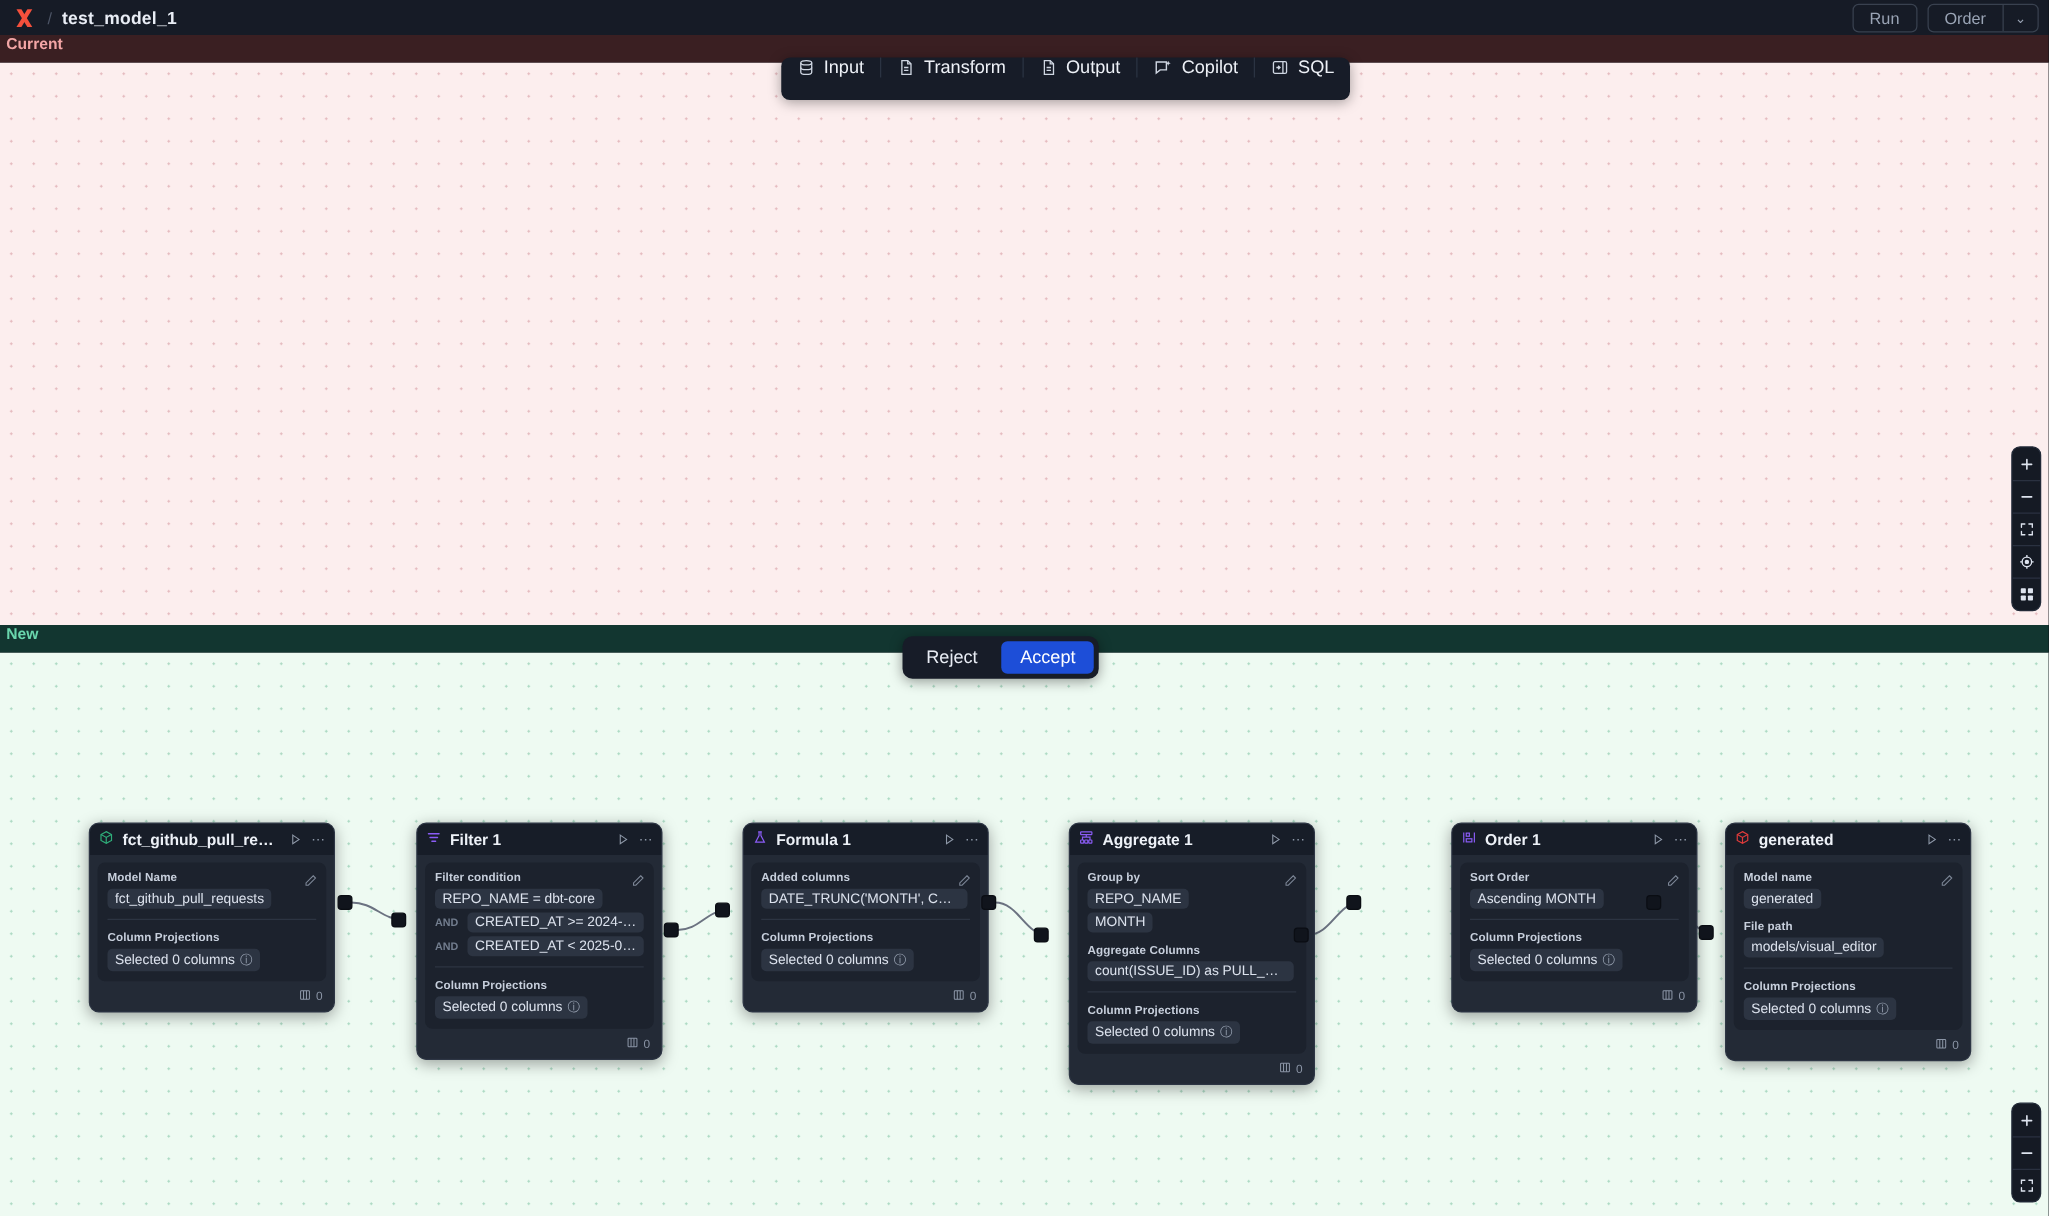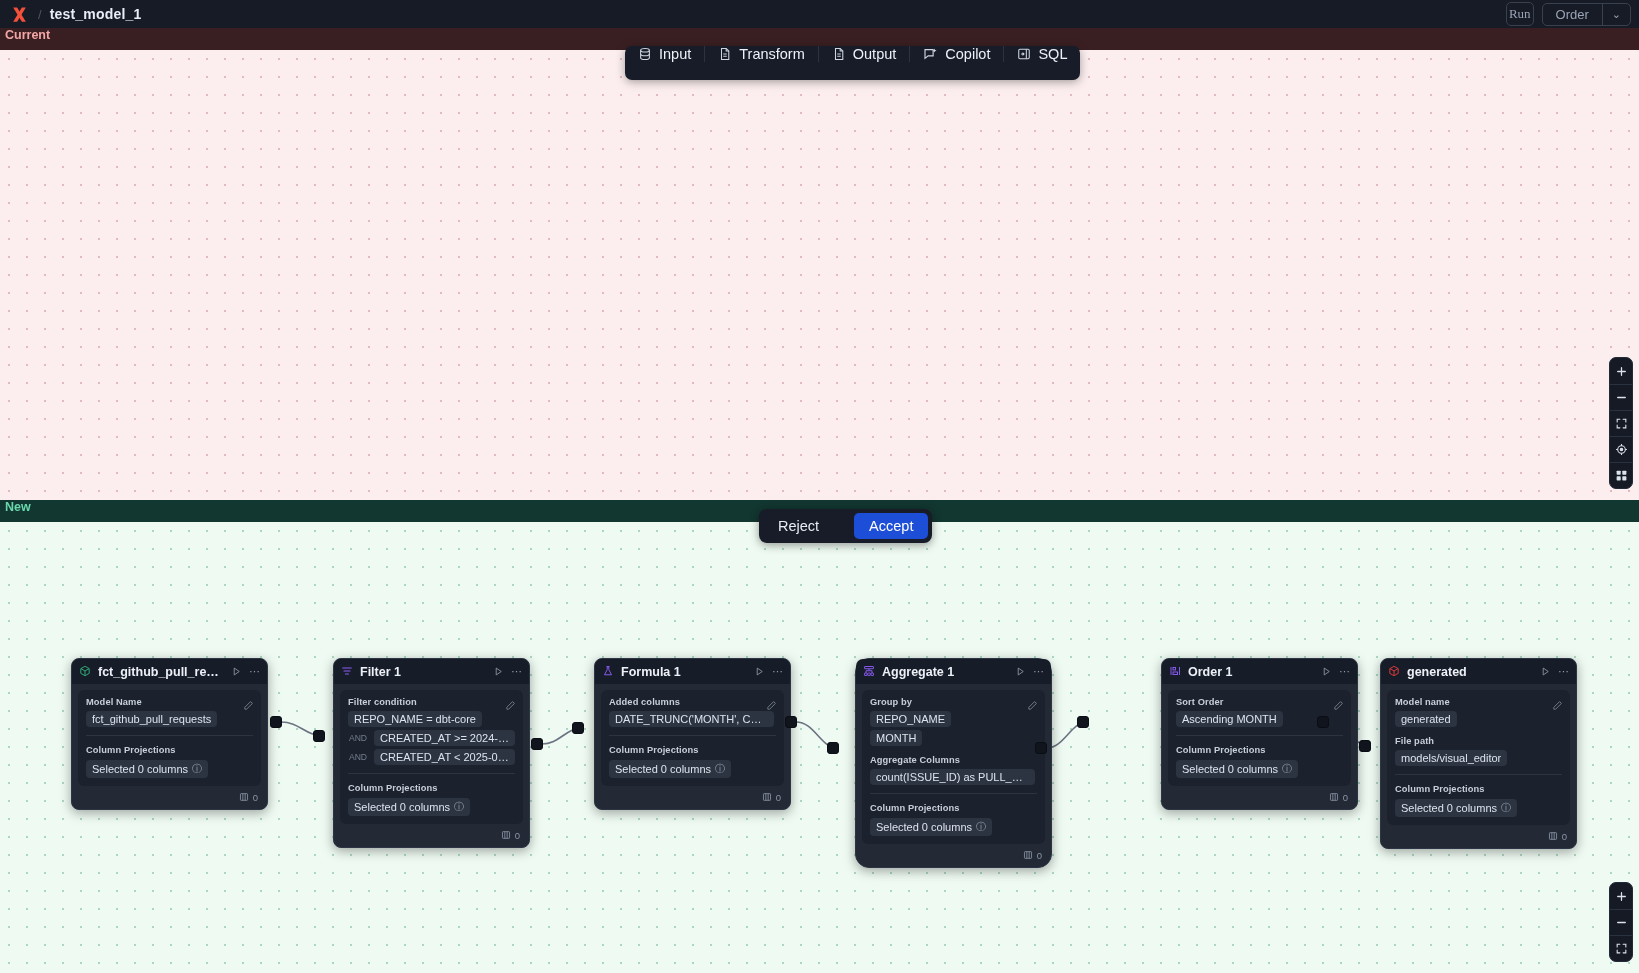--- a/index.html
+++ b/index.html
@@ -19,22 +19,22 @@
   }
   .logo-x {
     width: 22px; height: 22px; display: flex; align-items: center;
     justify-content: center; margin-right: 6px;
   }
   .slash { color: #4d5566; font-size: 13px; margin: 0 8px 0 2px; }
   .crumb-title { color: #e9edf5; font-size: 14px; font-weight: bold; letter-spacing: .2px; }
   .topbar-right { margin-left: auto; display: flex; align-items: center; gap: 8px; }
   .tb-btn {
     border: 1px solid #39414f; color: #9aa4b5; background: transparent;
-    font-size: 13px; padding: 3px 2px; border-radius: 5px;
-    font-family: Liberation Serif, serif; cursor: default;
+    font-size: 13px; padding: 3px 13px; border-radius: 5px;
+    font-family: Liberation Sans, sans-serif; cursor: default;
   }
   .commit-group { display: flex; border: 1px solid #39414f; border-radius: 5px; overflow: hidden; }
   .commit-group .seg {
     color: #9aa4b5; font-size: 13px; padding: 3px 13px; background: transparent;
   }
   .commit-group .caret {
     color: #9aa4b5; font-size: 11px; padding: 3px 9px; border-left: 1px solid #39414f;
     display: flex; align-items: center;
   }
 
@@ -71,23 +71,23 @@
   }
   .step {
     display: flex; align-items: center; gap: 7px;
     padding: 0 13px; color: #eef1f7; font-size: 14.5px;
   }
   .step + .step { border-left: 1px solid #2b3342; }
   .step svg { display: block; }
 
   
   .decision {
-    position: absolute; top: 509px; left: 759px;
+    position: absolute; top: 509px; left: 722px;
     background: #171c28; border-radius: 8px;
-    display: flex; align-items: center; gap: 20px; padding: 4px;
+    display: flex; align-items: center; gap: 4px; padding: 4px;
     z-index: 55; box-shadow: 0 2px 10px rgba(0,0,0,.4);
   }
   .decision .reject {
     color: #e8ecf4; font-size: 14.5px; padding: 5px 15px; border-radius: 5px;
   }
   .decision .accept {
     color: #ffffff; font-size: 14.5px; padding: 5px 15px; border-radius: 5px;
     background: #1d4ed8;
   }
 
@@ -127,21 +127,21 @@
   .pencil { position: absolute; right: 7px; top: 7px; color: #7c8696; }
   .fld-label { color: #c7cfdc; font-size: 9.3px; font-weight: bold; margin-bottom: 4px; letter-spacing:.1px;}
   .fld-label.sp { margin-top: 9px; }
   .chip {
     display: inline-block; background: #2c3442; color: #dde3ee;
     border-radius: 4px; padding: 2px 6px; font-size: 11px;
     max-width: 165px; overflow: hidden; white-space: nowrap; text-overflow: ellipsis;
     vertical-align: middle;
   }
   .chip-row { display: flex; align-items: center; gap: 6px; margin-bottom: 3px; }
-  .chip-and { color: #727d8e; font-size: 8.6px; font-weight: normal; min-width: 20px; text-align: center; }
+  .chip-and { color: #727d8e; font-size: 8.6px; font-weight: bold; min-width: 20px; }
   .divider { height: 1px; background: #2c3442; margin: 8px 0 0 0; }
   .chip-info { display:inline-flex; align-items:center; gap:4px; }
   .info-ico { color:#98a2b2; font-size:10px; }
   .node-foot {
     display: flex; align-items: center; justify-content: flex-end;
     gap: 4px; padding: 0 9px 5px 0; color: #8b95a6; font-size: 9.5px;
   }
   .handle {
     position: absolute; width: 12px; height: 12px; border-radius: 3px;
     background: #10141c; z-index: 25; border: 1px solid #0a0d13;
@@ -418,21 +418,21 @@
         <span>
           <svg width="10" height="10" viewBox="0 0 24 24" fill="none" stroke="#8b95a6" stroke-width="2">
               <rect x="3.5" y="4" width="17" height="16" rx="1.5"></rect>
               <path d="M9.2 4v16M14.8 4v16"></path>
             </svg>
         </span>
         <span>0</span>
       </div>
     </div>
 
-    <div class="node" style="left:855px; top:136px;border-radius:14px;">
+    <div class="node" style="left:855px; top:136px;">
       <div class="node-head">
         <span>
           <svg width="12" height="12" viewBox="0 0 24 24" fill="none" stroke="#8b5cf6" stroke-width="1.9">
               <rect x="3" y="3" width="18" height="4.5" rx="1"></rect>
               <path d="M12 7.5v4M6 16v-4.5h12V16"></path>
               <rect x="3" y="16" width="5" height="5" rx="1"></rect>
               <rect x="16" y="16" width="5" height="5" rx="1"></rect>
               <rect x="9.5" y="16" width="5" height="5" rx="1"></rect>
             </svg>
         </span>

